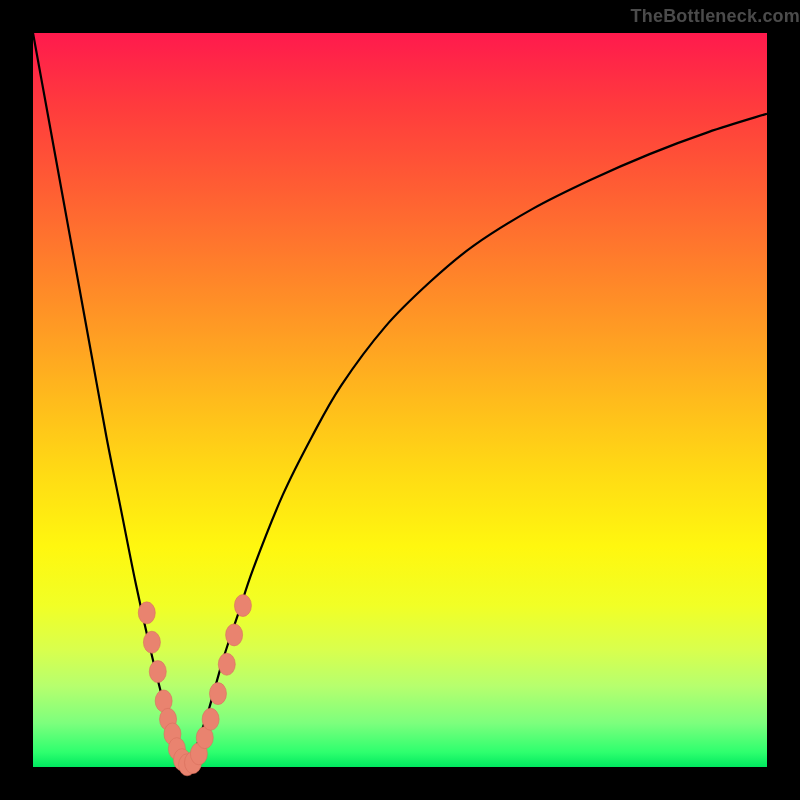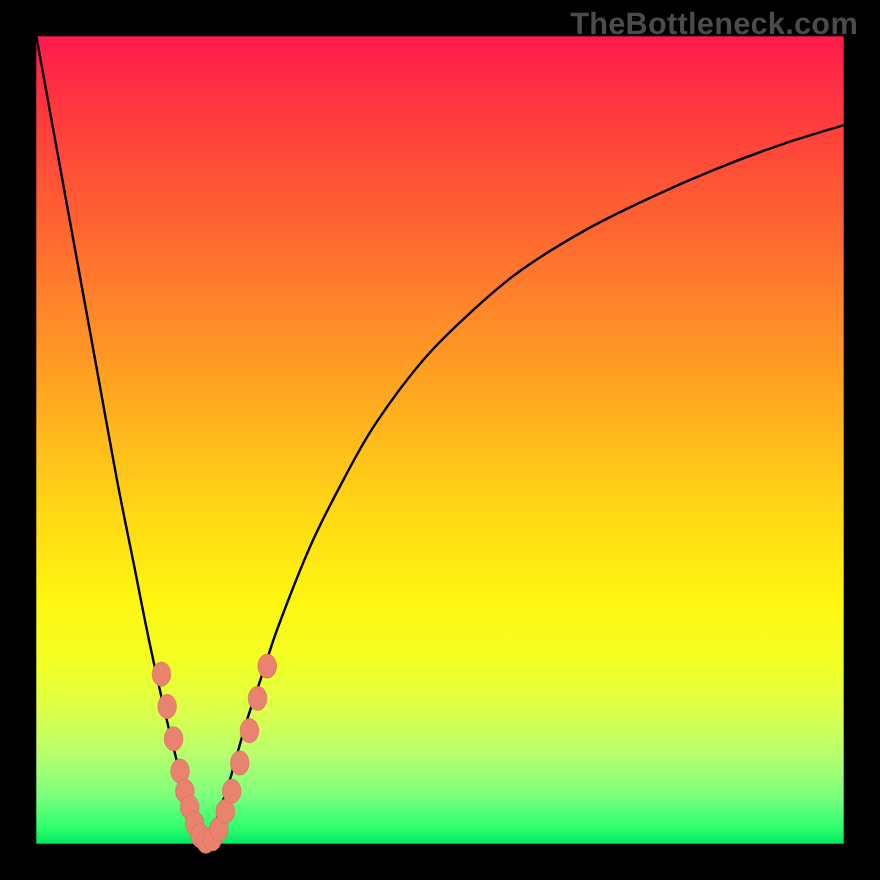--- a/index.html
+++ b/index.html
@@ -40,23 +40,23 @@
       #d9ff4d 84%,
       #b6ff6e 89%,
       #7dff7d 94%,
       #2eff6e 98%,
       #00e85f 100%
     );
   }
   .watermark {
     position: absolute;
     top: 6px;
-    right: 20px;
+    right: 0;
     color: #4b4b4b;
-    font-size: 28px;
+    font-size: 18px;
     font-weight: 600;
     letter-spacing: 0.2px;
     font-family: Arial, Helvetica, sans-serif;
   }
   svg.curve {
     position: absolute;
     left: 33px;
     top: 33px;
     width: 734px;
     height: 734px;

